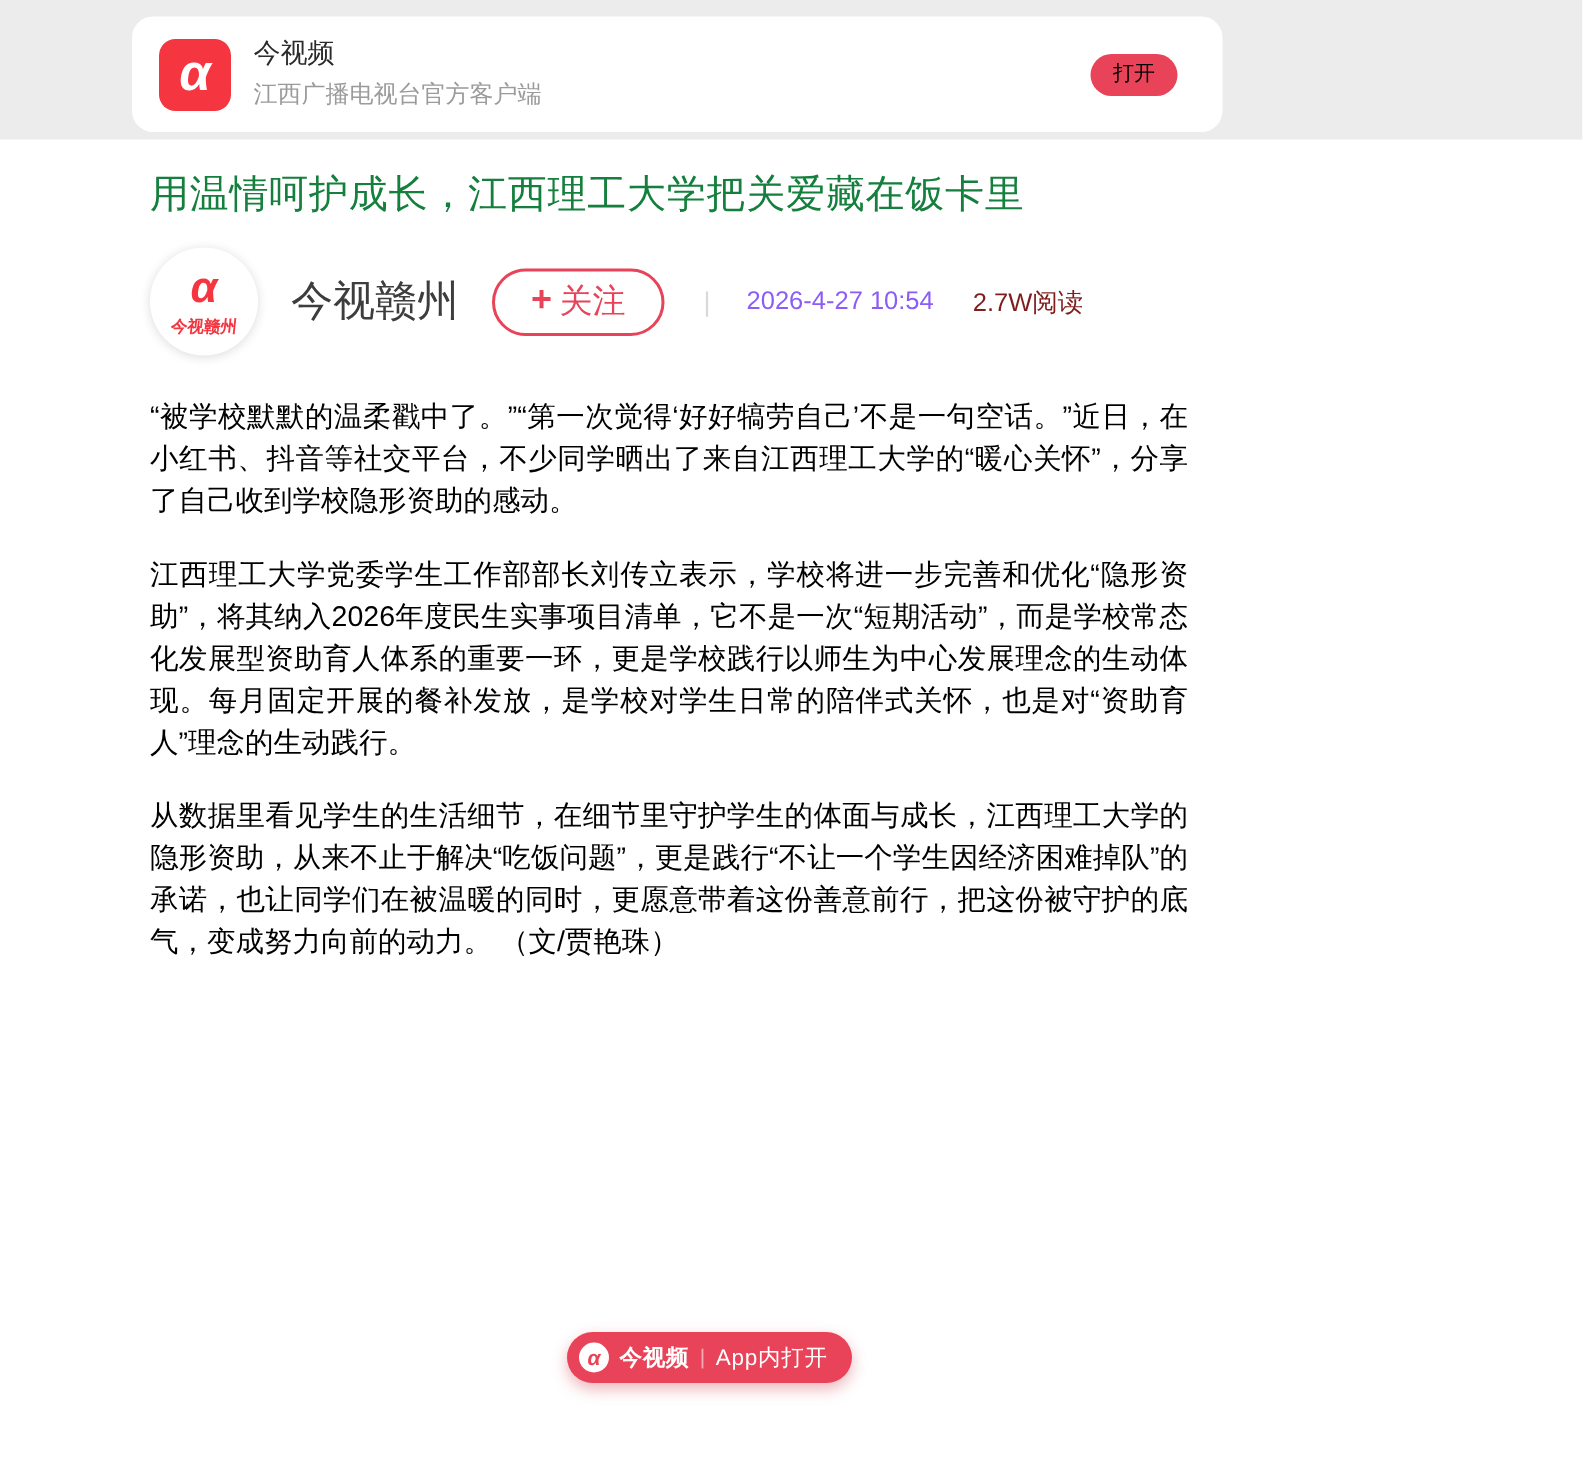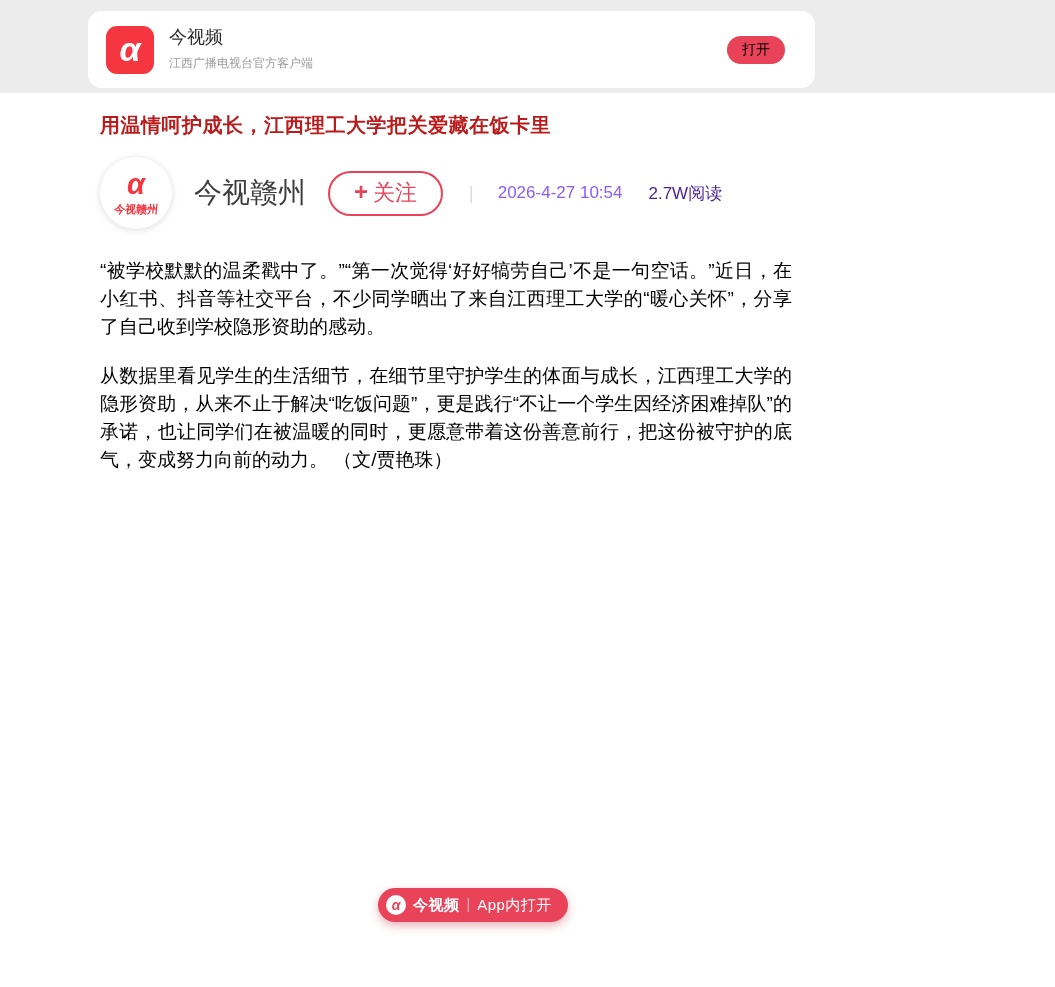--- a/index.html
+++ b/index.html
@@ -20,32 +20,32 @@
     background: #ffffff; border-radius: 14px;
     display: flex; align-items: center; padding: 0 18px;
   }
   .app-icon {
     width: 48px; height: 48px; border-radius: 11px; background: #f5353f;
     color: #fff; display: flex; align-items: center; justify-content: center;
     font-size: 34px; font-weight: bold; font-style: italic; flex: 0 0 auto;
   }
   .app-text { margin-left: 15px; flex: 1 1 auto; }
   .app-name { font-size: 18px; color: #2b2b2b; line-height: 1.2; }
-  .app-subtitle { font-size: 12px; color: #9b9b9b; margin-top: 7px; }
+  .app-subtitle { font-size: 16px; color: #9b9b9b; margin-top: 7px; }
   .open-btn {
     margin-right: 12px;
     background: #e84359; color: #000000; border: none; cursor: pointer;
     border-radius: 15px; padding: 7px 15px; font-size: 14px; line-height: 1;
     font-family: Liberation Mono, monospace;
   }
 
   
   .content { position: absolute; left: 100px; top: 112px; width: 692px; }
   .title {
-    font-size: 20px; font-weight: bold; color: #b91c1c; line-height: 1.35;
+    font-size: 26px; font-weight: normal; color: #15803d; line-height: 1.35;
     letter-spacing: 0.5px;
   }
   .author-row { margin-top: 17px; display: flex; align-items: center; height: 74px; }
   .avatar {
     width: 72px; height: 72px; border-radius: 50%; background: #ffffff;
     box-shadow: 0 1px 7px rgba(0,0,0,.14); cursor: pointer;
     display: flex; flex-direction: column; align-items: center; justify-content: center;
     color: #f5353f; flex: 0 0 auto;
   }
   .avatar-alpha { font-size: 29px; font-weight: bold; font-style: italic; line-height: 1; }
@@ -53,21 +53,21 @@
   .author-name { font-size: 28px; color: #3d3d3d; margin-left: 22px; cursor: pointer; }
   .follow-btn {
     margin-left: 22px; background: #ffffff; cursor: pointer;
     border: 2px solid #e84359; color: #e84359; border-radius: 23px;
     height: 45px; padding: 0 24px; font-size: 22px; font-family: inherit;
     display: flex; align-items: center; gap: 5px;
   }
   .follow-plus { font-size: 24px; font-weight: bold; position: relative; top: -1px; }
   .meta-sep { color: #d9d9d9; font-size: 18px; margin-left: 26px; }
   .pub-time { color: #8b5cf6; font-size: 17px; margin-left: 24px; }
-  .read-count { color: #4c1d95; font-size: 17px; margin-left: 26px; }
+  .read-count { color: #7f1d1d; font-size: 17px; margin-left: 26px; }
 
   .article-body { margin-top: 27px; }
   .article-body p {
     font-size: 19px; line-height: 28px; color: #000000;
     text-align: justify; margin-bottom: 21px;
   }
   .article-body p:last-child { margin-bottom: 0; }
 
   
   .float-btn {
@@ -114,20 +114,21 @@
       <span class="follow-plus">+</span>
       <span>关注</span>
     </button>
     <span class="meta-sep">|</span>
     <span class="pub-time">2026-4-27 10:54</span>
     <span class="read-count">2.7W阅读</span>
   </div>
 
   <div class="article-body">
     <p>“被学校默默的温柔戳中了。”“第一次觉得‘好好犒劳自己’不是一句空话。”近日，在小红书、抖音等社交平台，不少同学晒出了来自江西理工大学的“暖心关怀”，分享了自己收到学校隐形资助的感动。</p>
+    <p>江西理工大学党委学生工作部部长刘传立表示，学校将进一步完善和优化“隐形资助”，将其纳入2026年度民生实事项目清单，它不是一次“短期活动”，而是学校常态化发展型资助育人体系的重要一环，更是学校践行以师生为中心发展理念的生动体现。每月固定开展的餐补发放，是学校对学生日常的陪伴式关怀，也是对“资助育人”理念的生动践行。</p>
     <p>从数据里看见学生的生活细节，在细节里守护学生的体面与成长，江西理工大学的隐形资助，从来不止于解决“吃饭问题”，更是践行“不让一个学生因经济困难掉队”的承诺，也让同学们在被温暖的同时，更愿意带着这份善意前行，把这份被守护的底气，变成努力向前的动力。 （文/贾艳珠）</p>
   </div>
 </div>
 
 <div class="float-btn">
   <span class="float-logo">
     <span>α</span>
   </span>
   <span class="float-app">今视频</span>
   <span class="float-div">|</span>

